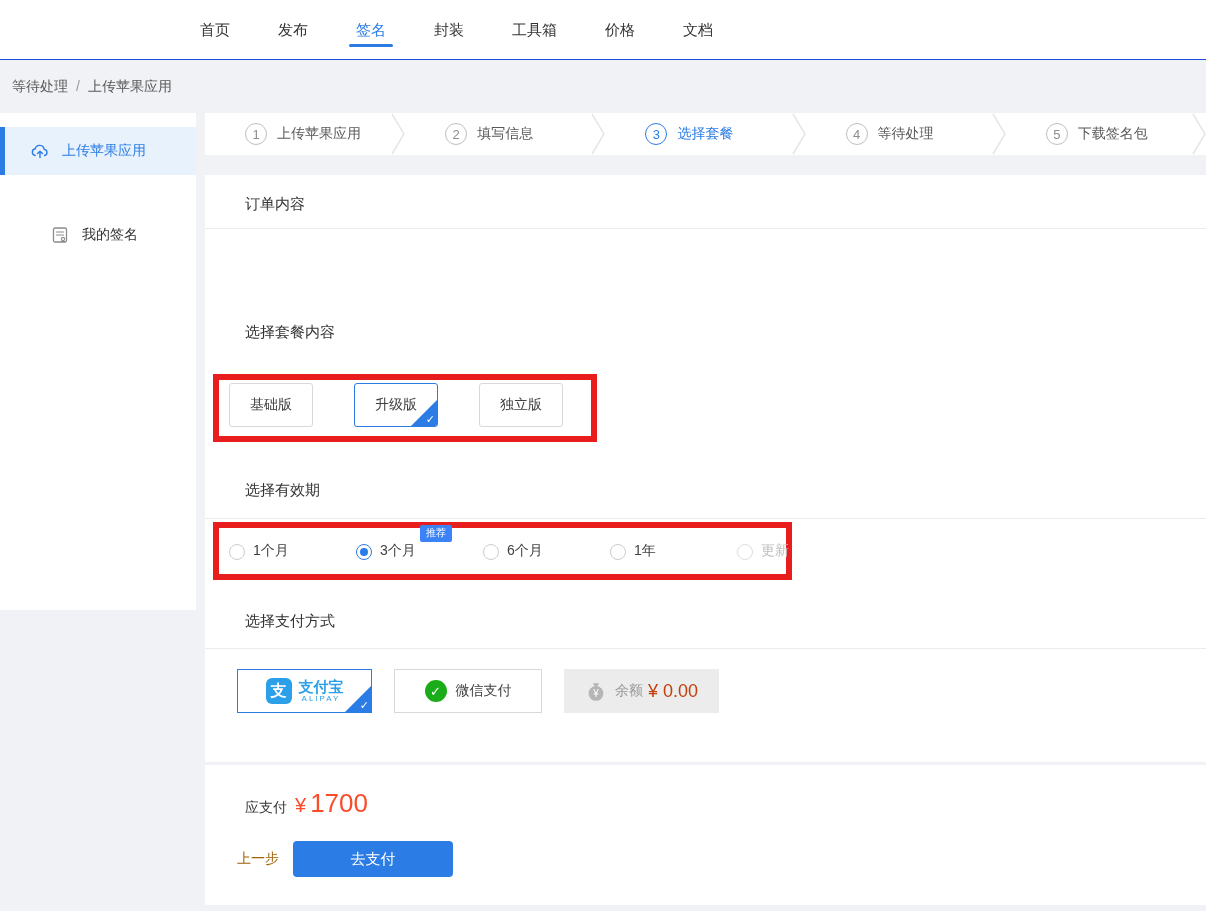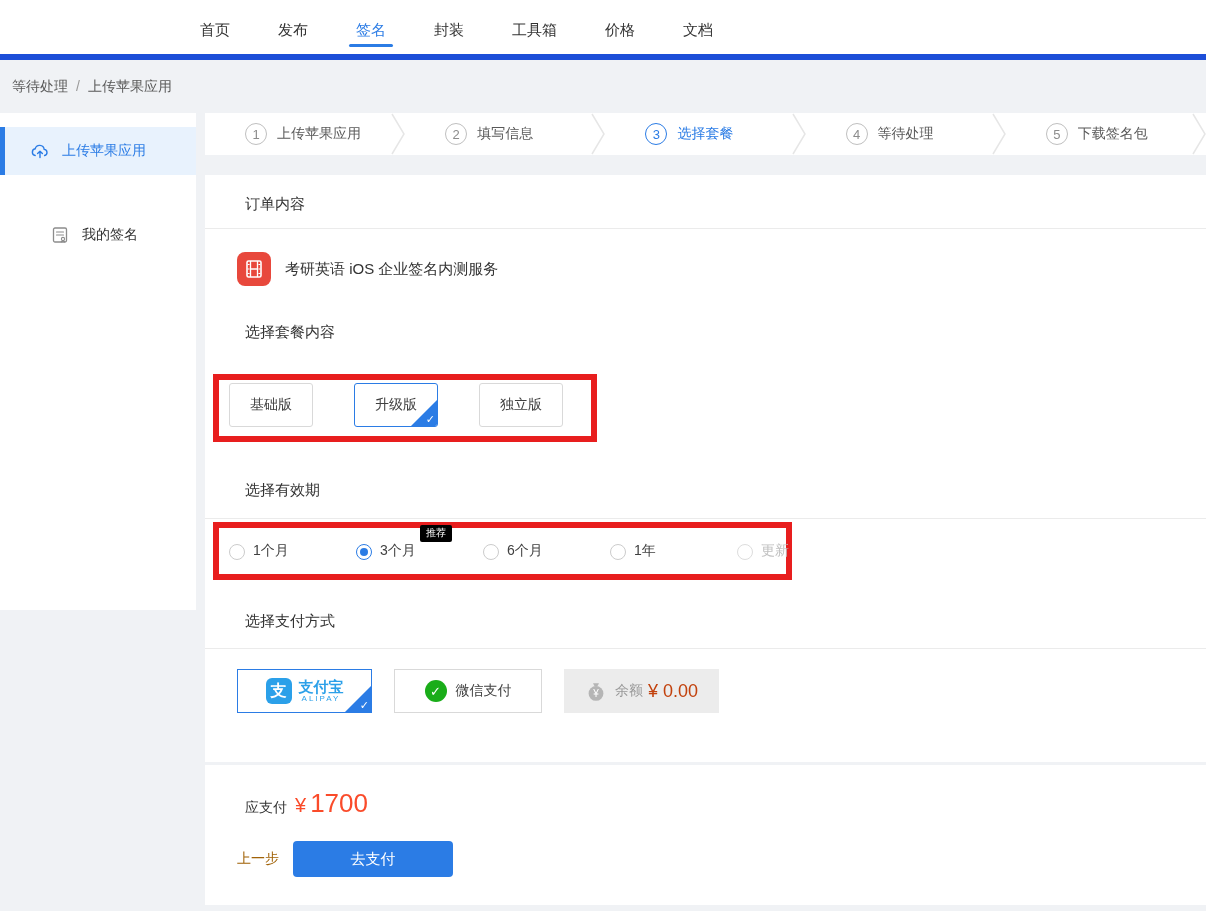--- a/index.html
+++ b/index.html
@@ -1,20 +1,20 @@
 <!DOCTYPE html>
 <html><head>
 <meta charset="utf-8">
 <style>
   * { margin:0; padding:0; box-sizing:border-box; }
   html,body { background:#f0f2f5; font-family:"Liberation Sans","DejaVu Sans",sans-serif; }
   #app { position:relative; width:1206px; height:911px; background:#f0f2f5; overflow:hidden; }
 
   
-  .header { position:absolute; left:0; top:0; width:1206px; height:60px; background:#fff; border-bottom:6px solid #1d4ed8; }
+  .header { position:absolute; left:0; top:0; width:1206px; height:60px; background:#fff; border-bottom:1px solid #1d4ed8; }
   .nav { position:absolute; left:200px; top:0; height:60px; display:flex; gap:48px; }
   .nav-item { position:relative; line-height:60px; font-size:15px; color:#333; cursor:pointer; white-space:nowrap; }
   .nav-item.active { color:#2b7ce5; }
   .nav-item.active .underline { position:absolute; left:-7px; right:-7px; bottom:13px; height:3px; background:#2b7ce5; border-radius:2px; }
 
   
   .breadcrumb { position:absolute; left:12px; top:78px; font-size:14px; color:#595959; }
   .breadcrumb .sep { margin:0 8px; color:#9a9a9a; }
 
   
@@ -60,21 +60,21 @@
   
   .radio-row { position:absolute; left:10px; top:0; height:46px; display:flex; align-items:center; }
   .radio-opt { display:flex; align-items:flex-end; width:127px; cursor:pointer; }
   .radio-circle { width:16px; height:16px; border-radius:50%; border:1px solid #ccc; background:#fff; display:flex; align-items:center; justify-content:center; }
   .radio-dot { width:8px; height:8px; border-radius:50%; background:transparent; }
   .radio-opt.selected .radio-circle { border-color:#2b7ce5; }
   .radio-opt.selected .radio-dot { background:#2b7ce5; }
   .radio-label { margin-left:8px; font-size:14px; color:#404040; }
   .radio-opt.disabled .radio-circle { border-color:#ddd; }
   .radio-opt.disabled .radio-label { color:#c0c0c0; }
-  .badge { position:absolute; left:201px; top:-3px; background:#000000; color:#fff; font-size:10px; padding:2px 6px 3px; border-radius:2px; line-height:1.2; }
+  .badge { position:absolute; left:201px; top:-3px; background:#3b82f6; color:#fff; font-size:10px; padding:2px 6px 3px; border-radius:2px; line-height:1.2; }
 
   
   .pay-row { position:absolute; left:32px; top:494px; display:flex; gap:22px; }
   .pay-btn { position:relative; height:44px; display:flex; align-items:center; justify-content:center; cursor:pointer; overflow:hidden; }
   .pay-alipay { width:135px; background:#fff; border:1px solid #2b7ce5; }
   .pay-wechat { width:148px; background:#fff; border:1px solid #d9d9d9; }
   .pay-balance { width:155px; background:#ececec; cursor:default; }
   .ali-logo { width:26px; height:26px; border-radius:6px; background:#2ba0e9; color:#fff; font-size:16px; font-weight:bold; display:flex; align-items:center; justify-content:center; }
   .ali-text { margin-left:7px; display:flex; flex-direction:column; align-items:center; line-height:1.05; }
   .ali-cn { color:#2ba0e9; font-size:15px; font-weight:bold; }
@@ -169,30 +169,20 @@
     <svg class="chev" viewBox="0 0 14 42">
         <polyline points="1,1 13,21 1,41" fill="none" stroke="#e6e6e6" stroke-width="1.5"></polyline>
       </svg>
   </div>
 
   <div class="content">
 
     <div class="sec-title" style="top:20px;">订单内容</div>
     <div class="divider" style="top:53px;"></div>
 
-    <div class="app-row">
-      <div class="app-icon">
-        <svg width="22" height="22" viewBox="0 0 22 22">
-          <rect x="4" y="3" width="14" height="16" rx="1.5" fill="none" stroke="#fff" stroke-width="1.6"></rect>
-          <path d="M7.5 3 v16 M14.5 3 v16 M7.5 11 h7" stroke="#fff" stroke-width="1.3"></path>
-          <path d="M4.6 6.5 h2 M4.6 11 h2 M4.6 15.5 h2 M15.4 6.5 h2 M15.4 11 h2 M15.4 15.5 h2" stroke="#fff" stroke-width="1.1"></path>
-        </svg>
-      </div>
-      <span class="app-name">考研英语 iOS 企业签名内测服务</span>
-    </div>
 
     <div class="sec-title" style="top:148px;">选择套餐内容</div>
 
     <div class="anno anno-pkg">
       <div class="pkg-row">
         <div class="pkg-btn">基础版</div>
         <div class="pkg-btn selected">
           <span>升级版</span>
           <span class="corner"></span>
           <span class="corner-tick">✓</span>

